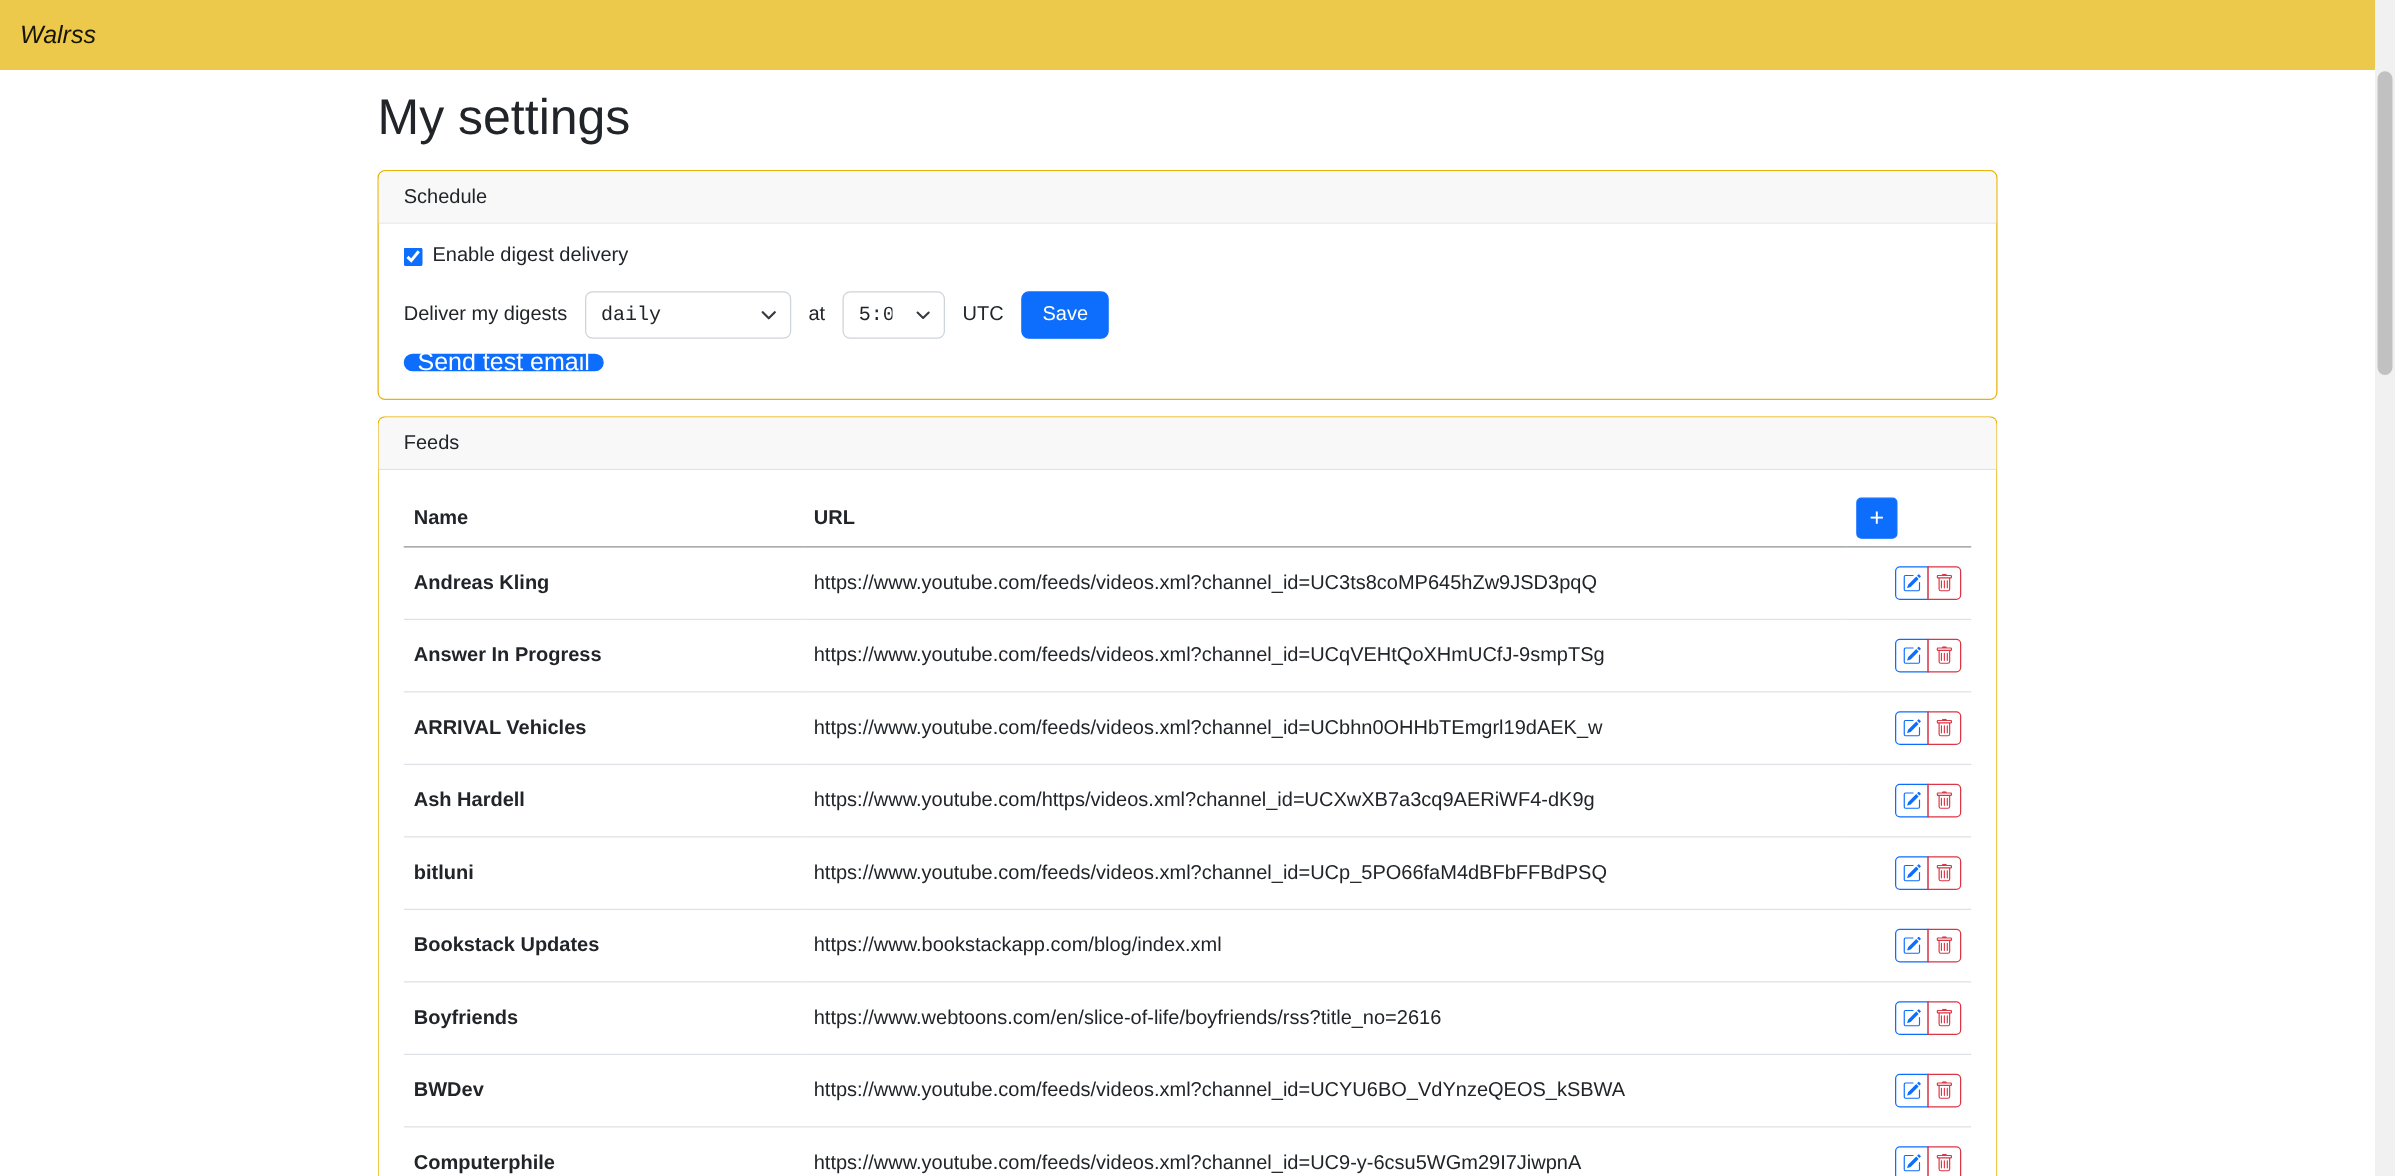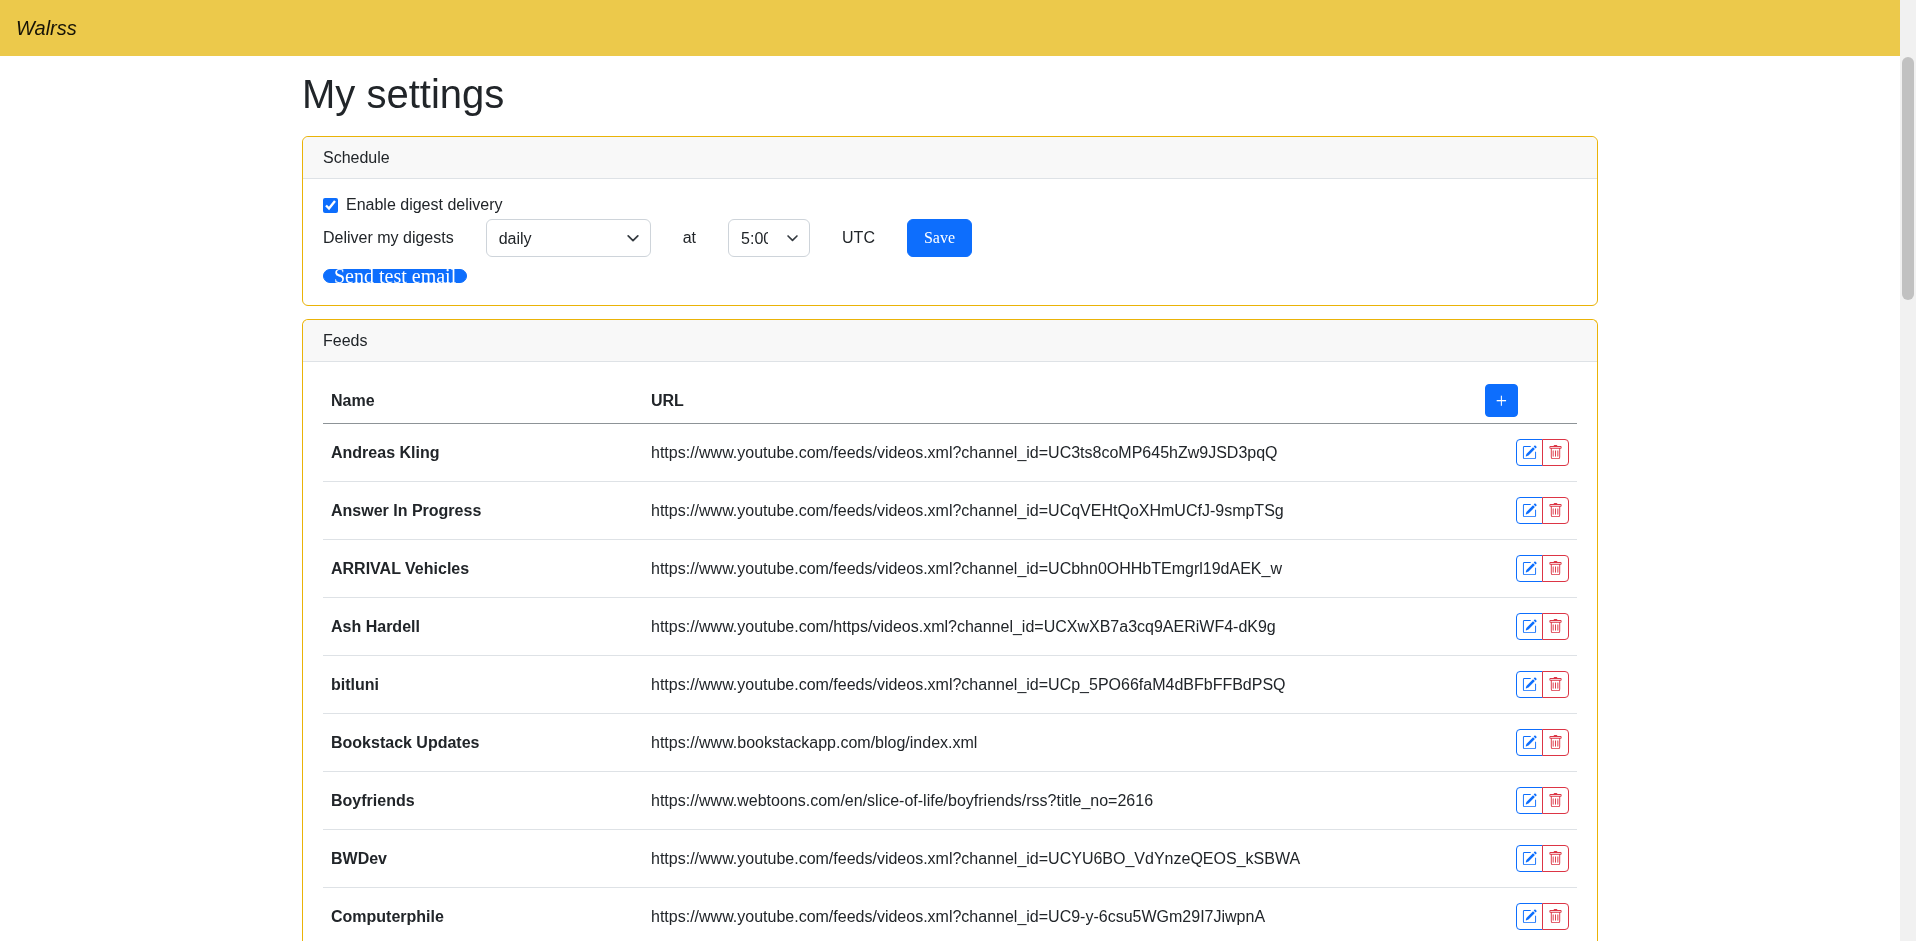--- a/index.html
+++ b/index.html
@@ -40,43 +40,43 @@
     background: #f8f8f8;
     padding: 11px 20px;
     line-height: 19px;
     border-bottom: 1px solid #dee2e6;
     border-radius: 6px 6px 0 0;
     font-size: 16px;
   }
   .card-body { padding: 14px 20px 18px; }
 
   
-  .form-check { display: flex; align-items: center; gap: 8px; margin-bottom: 2px; height: 24px; }
+  .form-check { display: flex; align-items: center; gap: 8px; margin-bottom: 16px; height: 24px; }
   .form-check input[type="checkbox"] { width: 15px; height: 15px; accent-color: #0d6efd; margin: 0; cursor: pointer; }
-  .controls-row { display: flex; align-items: center; gap: 32px; margin-bottom: 12px; }
+  .controls-row { display: flex; align-items: center; gap: 14px; margin-bottom: 12px; }
   .select-wrap { position: relative; display: inline-block; }
   select {
     appearance: none; -webkit-appearance: none;
-    font-family: Liberation Sans, sans-serif; font-size: 16px; color: #212529;
+    font-family: Liberation Mono, monospace; font-size: 16px; color: #212529;
     background: #fff;
     border: 1px solid #ced4da; border-radius: 6px;
     padding: 7px 36px 7px 12px;
     height: 38px;
     cursor: pointer;
   }
   .select-freq select { width: 165px; }
   .select-time select { width: 82px; padding-right: 41px; }
   .chevron {
     position: absolute; right: 11px; top: 50%; transform: translateY(-50%);
     pointer-events: none; display: inline-flex;
   }
 
   .btn {
     display: inline-flex; align-items: center; justify-content: center;
-    font-family: Liberation Serif, serif; cursor: pointer;
+    font-family: Liberation Sans, sans-serif; cursor: pointer;
     border-radius: 6px; border: 1px solid transparent;
     line-height: 1;
   }
   .btn-primary { background: #0d6efd; border-color: #0d6efd; color: #fff; font-size: 16px; padding: 0 16px; height: 38px; }
   .btn-sm { font-size: 20px; height: 14px; padding: 0 10px; border-radius: 15px; }
   .btn-add { width: 33px; height: 33px; padding: 0; font-size: 20px; border-radius: 4px; background: #0d6efd; border-color: #0d6efd; color: #fff; }
 
   
   .feeds-card { border-radius: 6px 6px 0 0; border-bottom: none; margin-bottom: 0; }
   .feeds-body { padding: 16px 20px 0; }

